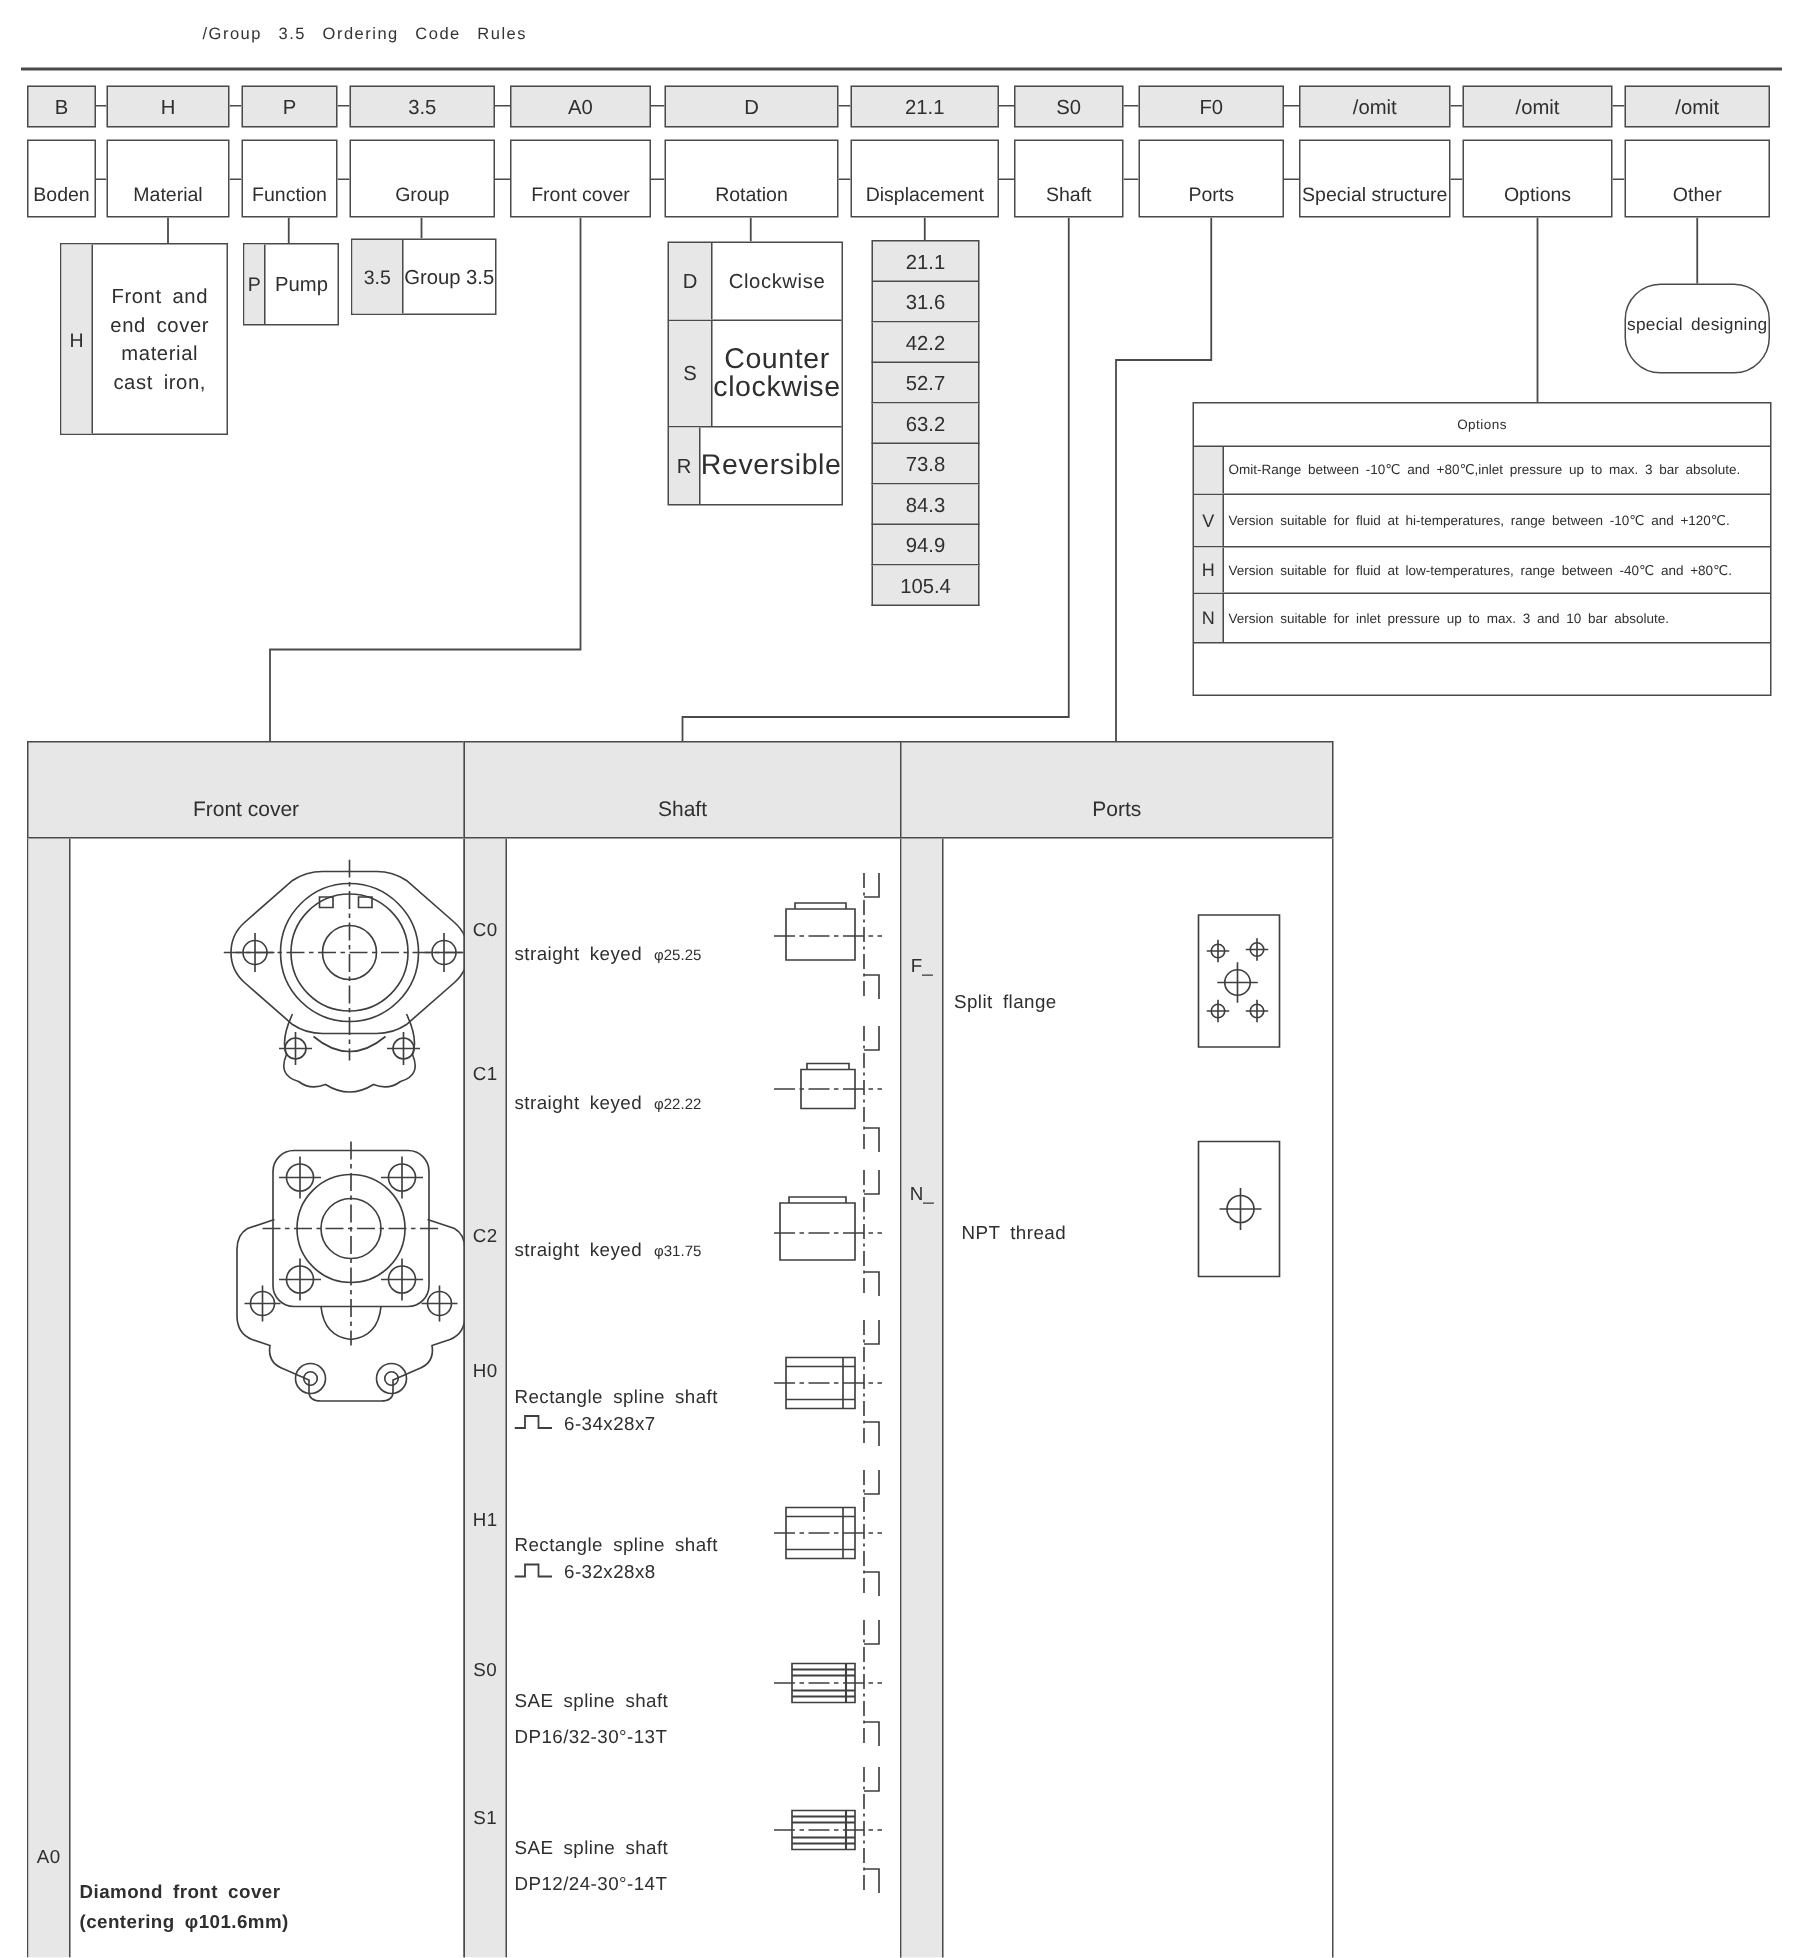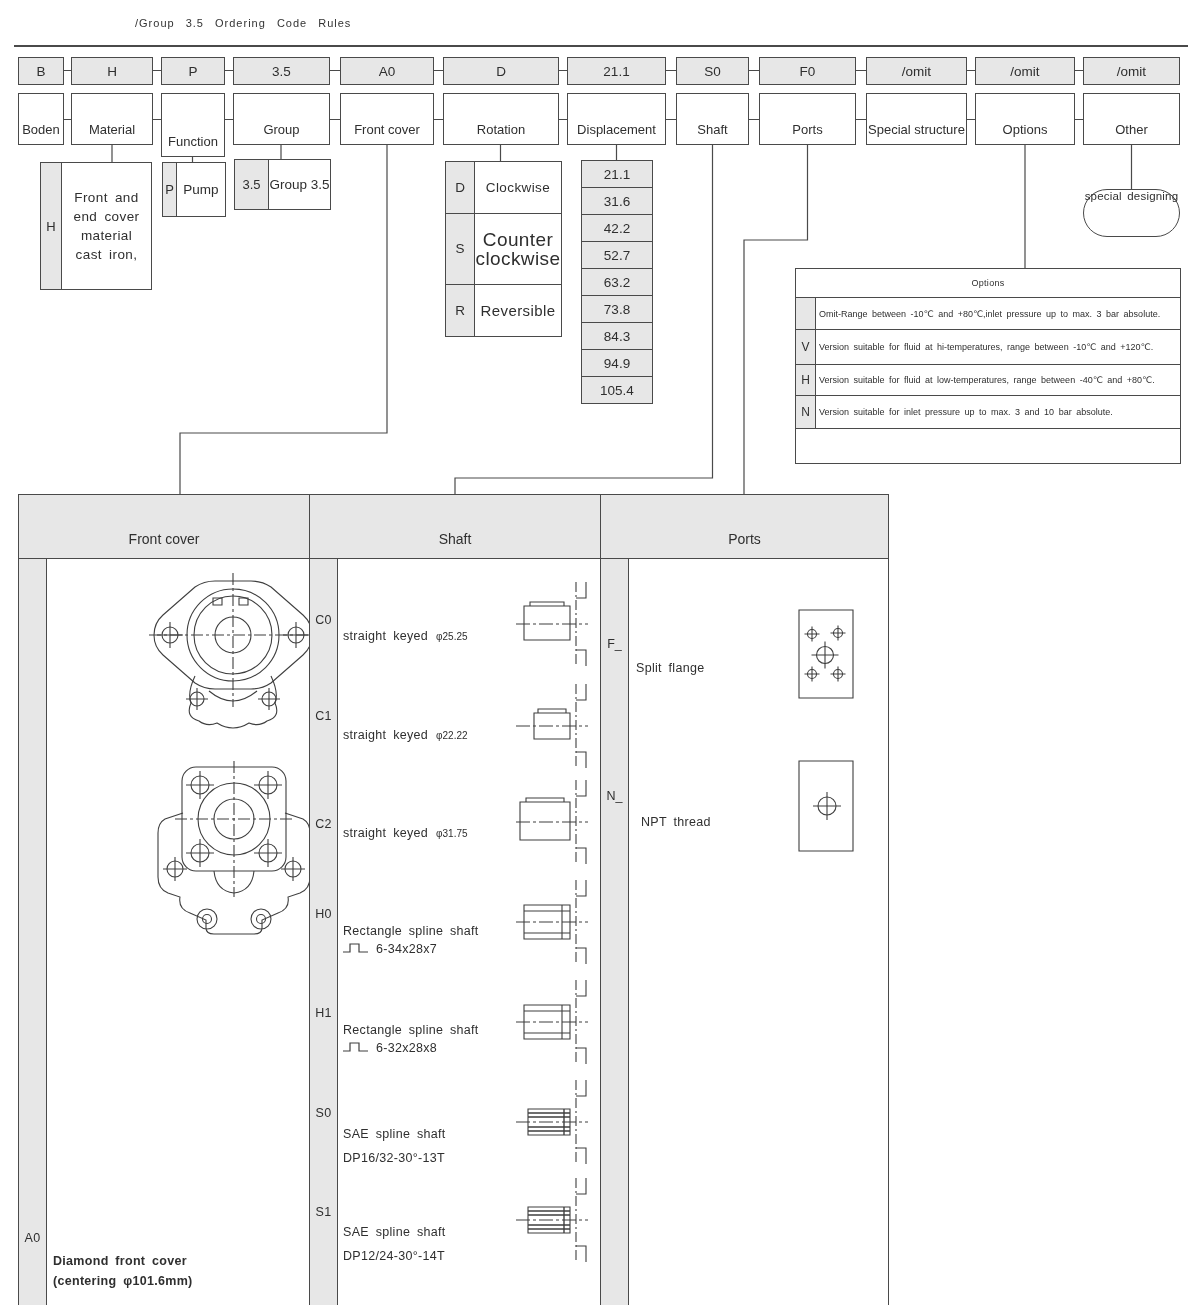--- a/index.html
+++ b/index.html
@@ -88,21 +88,21 @@
       <div class="abs stub" style="left: 967px; top: 70px; width: 8px;"></div>
       <div class="abs box codebox" style="left: 975px; top: 57px; width: 100px; height: 28px;">/omit</div>
       <div class="abs stub" style="left: 1075px; top: 70px; width: 8px;"></div>
       <div class="abs box codebox" style="left: 1083px; top: 57px; width: 97px; height: 28px;">/omit</div>
     </div>
   <div id="field-row">
       <div class="abs box fieldbox" style="left: 18px; top: 93px; width: 46px; height: 52px;">Boden</div>
       <div class="abs stub" style="left: 64px; top: 119px; width: 7px;"></div>
       <div class="abs box fieldbox" style="left: 71px; top: 93px; width: 82px; height: 52px;">Material</div>
       <div class="abs stub" style="left: 153px; top: 119px; width: 8px;"></div>
-      <div class="abs box fieldbox" style="left: 161px; top: 93px; width: 64px; height: 64px;">Function</div>
+      <div class="abs box fieldbox" style="left: 161px; top: 93px; width: 64px; height: 52px;">Function</div>
       <div class="abs stub" style="left: 225px; top: 119px; width: 8px;"></div>
       <div class="abs box fieldbox" style="left: 233px; top: 93px; width: 97px; height: 52px;">Group</div>
       <div class="abs stub" style="left: 330px; top: 119px; width: 10px;"></div>
       <div class="abs box fieldbox" style="left: 340px; top: 93px; width: 94px; height: 52px;">Front cover</div>
       <div class="abs stub" style="left: 434px; top: 119px; width: 9px;"></div>
       <div class="abs box fieldbox" style="left: 443px; top: 93px; width: 116px; height: 52px;">Rotation</div>
       <div class="abs stub" style="left: 559px; top: 119px; width: 8px;"></div>
       <div class="abs box fieldbox" style="left: 567px; top: 93px; width: 99px; height: 52px;">Displacement</div>
       <div class="abs stub" style="left: 666px; top: 119px; width: 10px;"></div>
       <div class="abs box fieldbox" style="left: 676px; top: 93px; width: 73px; height: 52px;">Shaft</div>
@@ -139,37 +139,37 @@
         <div class="keycell" style="width: 28px; font-size: 13.5px;">D</div>
         <div class="notebody cad" style="font-size: 13.5px;">Clockwise</div>
       </div>
       <div class="rot-row" style="height: 72px;">
         <div class="keycell" style="width: 28px; font-size: 13.5px;">S</div>
         <div class="notebody cad" style="font-size: 19px;">Counter
 clockwise</div>
       </div>
       <div class="rot-row" style="height: 52px;">
         <div class="keycell" style="width: 28px; font-size: 13.5px;">R</div>
-        <div class="notebody cad" style="font-size: 15px;">Reversible</div>
+        <div class="notebody cad" style="font-size: 19px;">Reversible</div>
       </div>
     </div>
 
   <div class="abs" style="left:581px;top:160px;width:72px;z-index:3;" id="displacement-list">
       <div class="disp-cell" style="height: 26px;">21.1</div>
       <div class="disp-cell" style="height: 26px;">31.6</div>
       <div class="disp-cell" style="height: 26px;">42.2</div>
       <div class="disp-cell" style="height: 26px;">52.7</div>
       <div class="disp-cell" style="height: 26px;">63.2</div>
       <div class="disp-cell" style="height: 26px;">73.8</div>
       <div class="disp-cell" style="height: 26px;">84.3</div>
       <div class="disp-cell" style="height: 26px;">94.9</div>
       <div class="disp-cell" style="height: 26px;">105.4</div>
     </div>
 
-  <div class="abs note" style="left:1083px;top:189px;width:97px;height:48px;align-items:flex-start;justify-content:center;padding-bottom:5px;border-radius:24px;">
+  <div class="abs note" style="left:1083px;top:189px;width:97px;height:60px;align-items:center;justify-content:center;padding-bottom:5px;border-radius:24px;">
     <span style="font-size:11.5px;letter-spacing:.2px;word-spacing:2px;">special designing</span>
   </div>
 
   <div class="abs" id="options-table" style="left:795px;top:268px;width:386px;height:196px;">
     <div class="opt-header" style="height:28px;">Options</div>
     <div id="options-rows">
         <div class="opt-row" style="height: 31px;">
           <div class="opt-key"></div>
           <div class="opt-text">Omit-Range between -10℃ and +80℃,inlet pressure up to max. 3 bar absolute.</div>
         </div>

